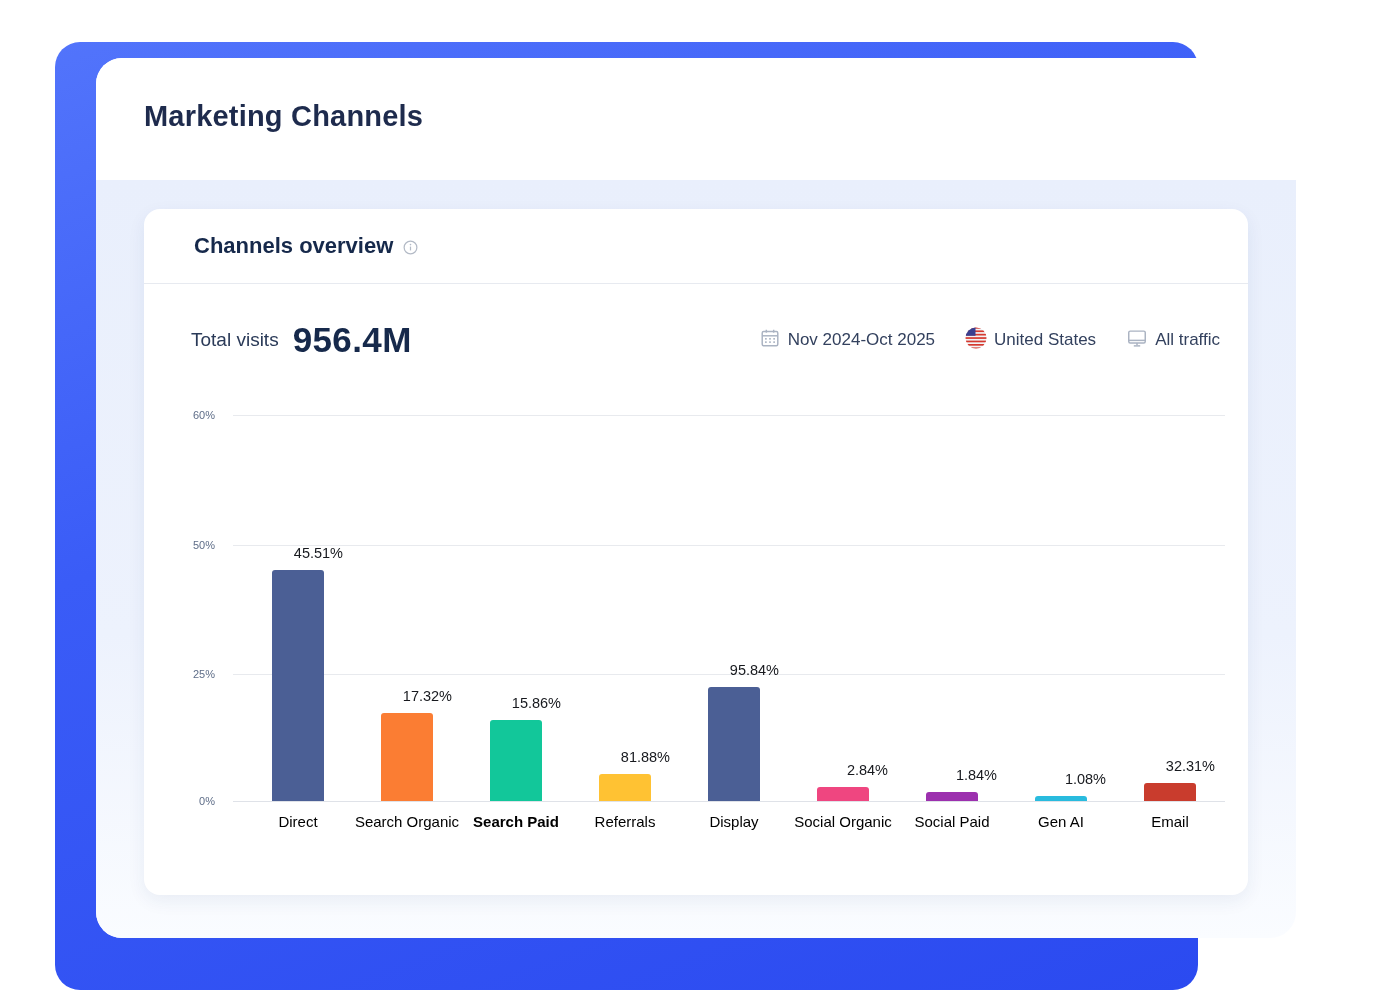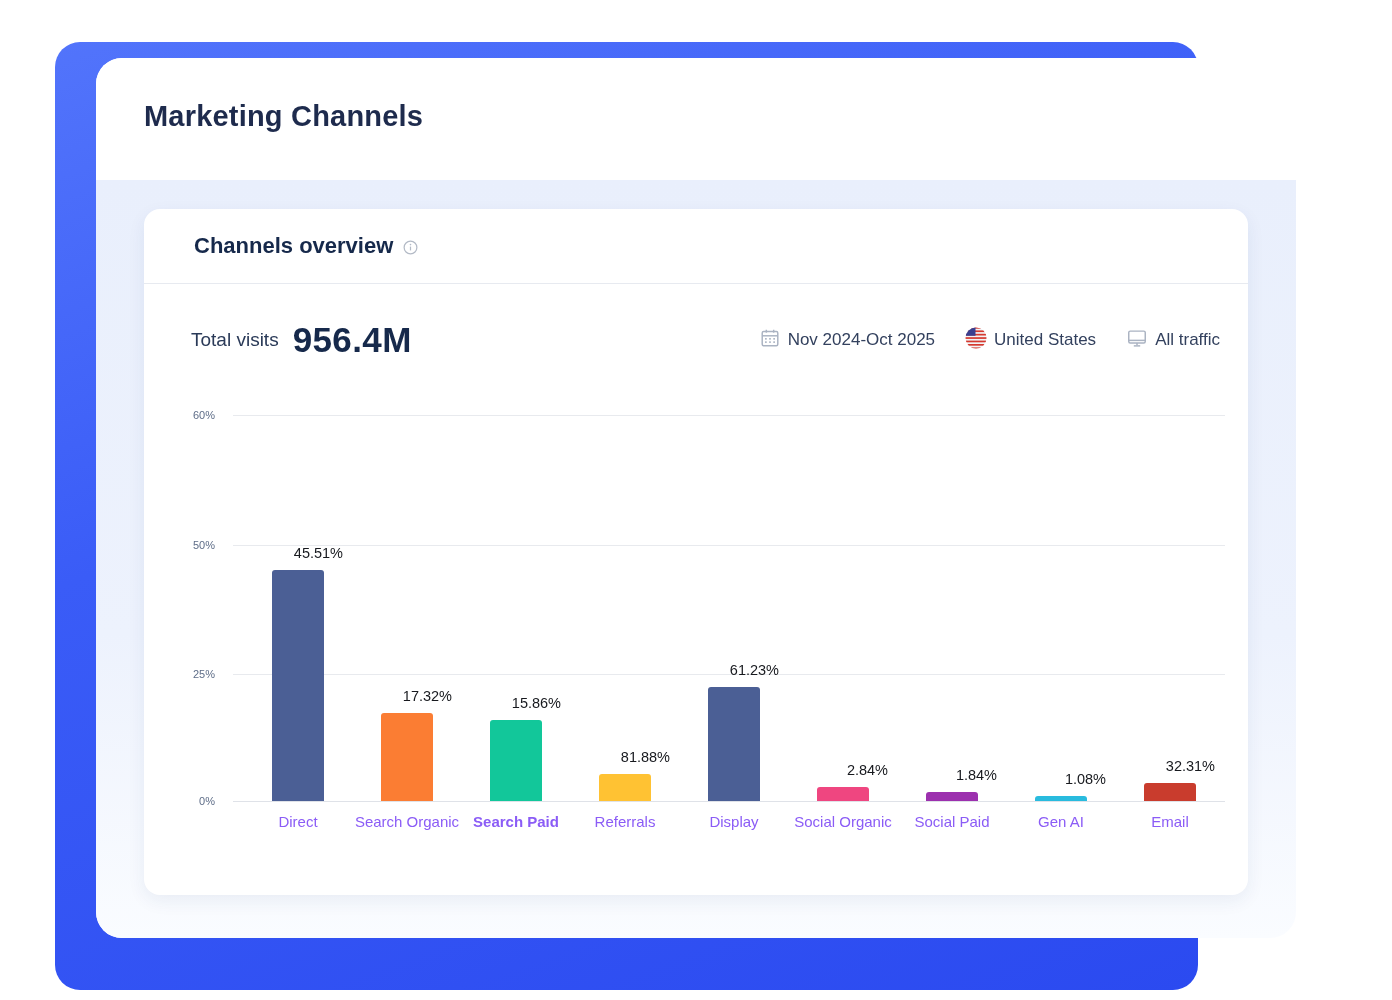--- a/index.html
+++ b/index.html
@@ -55,21 +55,21 @@
     position:absolute; left:24px; width:47px; text-align:right;
     font-size:11px; color:#5e6d88;
   }
   .bar { position:absolute; width:52px; border-radius:3px 3px 0 0; }
   .bar-value {
     position:absolute; width:90px; text-align:right;
     font-size:14.5px; color:#17191e;
   }
   .cat-label {
     position:absolute; top:398px; width:120px; text-align:center;
-    font-size:15px; color:#8b5cf6;
+    font-size:15px; color:#000000;
   }
 </style>
 </head>
 <body>
 
 <div class="stage">
   <div class="blue-frame">
     <div class="window">
 
       <div class="win-header">
@@ -163,21 +163,21 @@
                 <div class="gridline base" style="top: 386px;"></div>
                 <div class="bar" style="left: 39px; top: 155px; height: 231px; background: rgb(75, 95, 149);"></div>
                 <div class="bar-value" style="left: 20px; top: 130px;">45.51%</div>
                 <div class="bar" style="left: 148px; top: 298px; height: 88px; background: rgb(251, 125, 51);"></div>
                 <div class="bar-value" style="left: 129px; top: 273px;">17.32%</div>
                 <div class="bar" style="left: 257px; top: 305px; height: 81px; background: rgb(18, 199, 154);"></div>
                 <div class="bar-value" style="left: 238px; top: 280px;">15.86%</div>
                 <div class="bar" style="left: 366px; top: 359px; height: 27px; background: rgb(255, 194, 51);"></div>
                 <div class="bar-value" style="left: 347px; top: 334px;">81.88%</div>
                 <div class="bar" style="left: 475px; top: 272px; height: 114px; background: rgb(75, 95, 149);"></div>
-                <div class="bar-value" style="left: 456px; top: 247px;">61.23%</div>
+                <div class="bar-value" style="left: 456px; top: 247px;">95.84%</div>
                 <div class="bar" style="left: 584px; top: 372px; height: 14px; background: rgb(239, 70, 128);"></div>
                 <div class="bar-value" style="left: 565px; top: 347px;">2.84%</div>
                 <div class="bar" style="left: 693px; top: 377px; height: 9px; background: rgb(156, 48, 174);"></div>
                 <div class="bar-value" style="left: 674px; top: 352px;">1.84%</div>
                 <div class="bar" style="left: 802px; top: 381px; height: 5px; background: rgb(41, 187, 222);"></div>
                 <div class="bar-value" style="left: 783px; top: 356px;">1.08%</div>
                 <div class="bar" style="left: 911px; top: 368px; height: 18px; background: rgb(201, 60, 45);"></div>
                 <div class="bar-value" style="left: 892px; top: 343px;">32.31%</div>
               </div>
           <div class="ytick" style="top: -6px;">60%</div>

